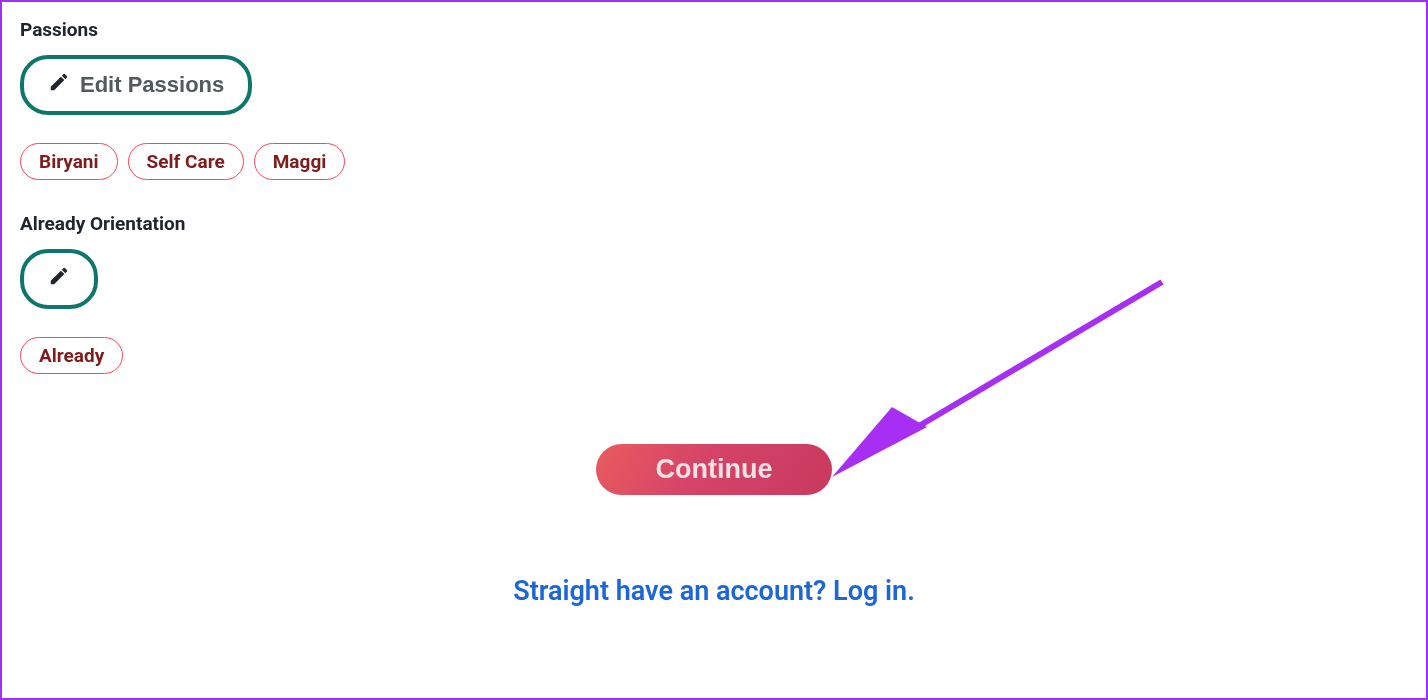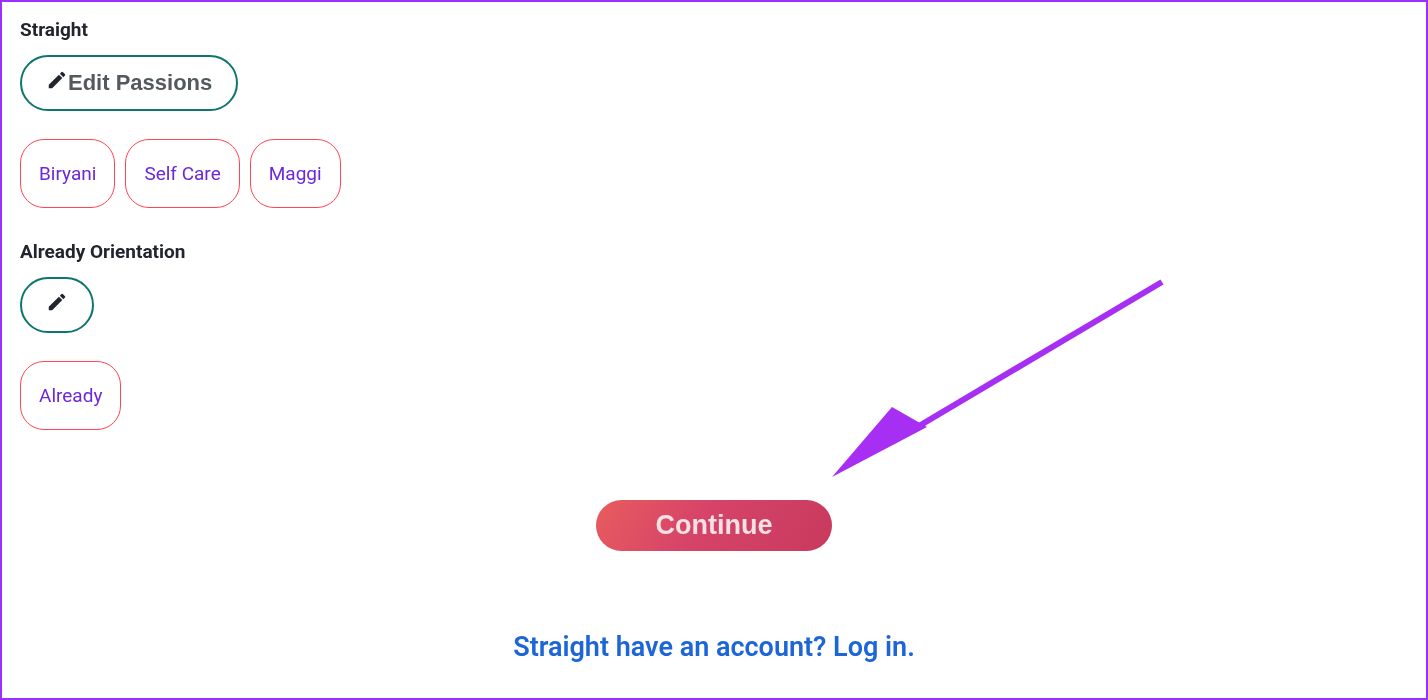--- a/index.html
+++ b/index.html
@@ -18,21 +18,22 @@
     }
     .section-heading {
       font-size: 19px;
       font-weight: 700;
       color: #21262E;
       margin-bottom: 14px;
     }
     .edit-button {
       display: inline-flex;
       align-items: center;
-      border: 2px solid #0f766e;
+      gap: 10px;
+      border: 4px solid #0f766e;
       background: #fff;
       color: #525A5D;
       border-radius: 28px;
       padding: 12px 24px;
       font-size: 22px;
       font-weight: 700;
       cursor: pointer;
       margin-bottom: 28px;
     }
     .edit-button svg {
@@ -41,26 +42,26 @@
       fill: #21262E;
     }
     .chips {
       display: flex;
       gap: 10px;
       margin-bottom: 32px;
       flex-wrap: wrap;
     }
     .chip {
       border: 1.5px solid #FE4555;
-      color: #6d28d9;
+      color: #7f1d1d;
       background: #fff;
       border-radius: 24px;
-      padding: 22px 18px;
+      padding: 6px 18px;
       font-size: 19px;
-      font-weight: 400;
+      font-weight: 700;
     }
     .continue-wrap {
       width: 100%;
       display: flex;
       justify-content: center;
       margin-top: 70px;
     }
     .continue-button {
       border: none;
       background: linear-gradient(120deg, #E85C5E 0%, #D54369 45%, #C9395E 100%);
@@ -88,21 +89,21 @@
       position: absolute;
       left: 820px;
       top: 270px;
       pointer-events: none;
     }
   </style>
 </head>
 <body>
 
 <div>
-  <div class="section-heading">Straight</div>
+  <div class="section-heading">Passions</div>
   <button class="edit-button">
     <span>
       <svg viewBox="0 0 24 24">
           <path d="M3 17.25V21h3.75l11.06-11.06-3.75-3.75L3 17.25zM20.71 7.04a1 1 0 0 0 0-1.41l-2.34-2.34a1 1 0 0 0-1.41 0l-1.83 1.83 3.75 3.75 1.83-1.83z"></path>
         </svg>
     </span>
     <span>Edit Passions</span>
   </button>
   <div class="chips">
     <span class="chip">Biryani</span>

